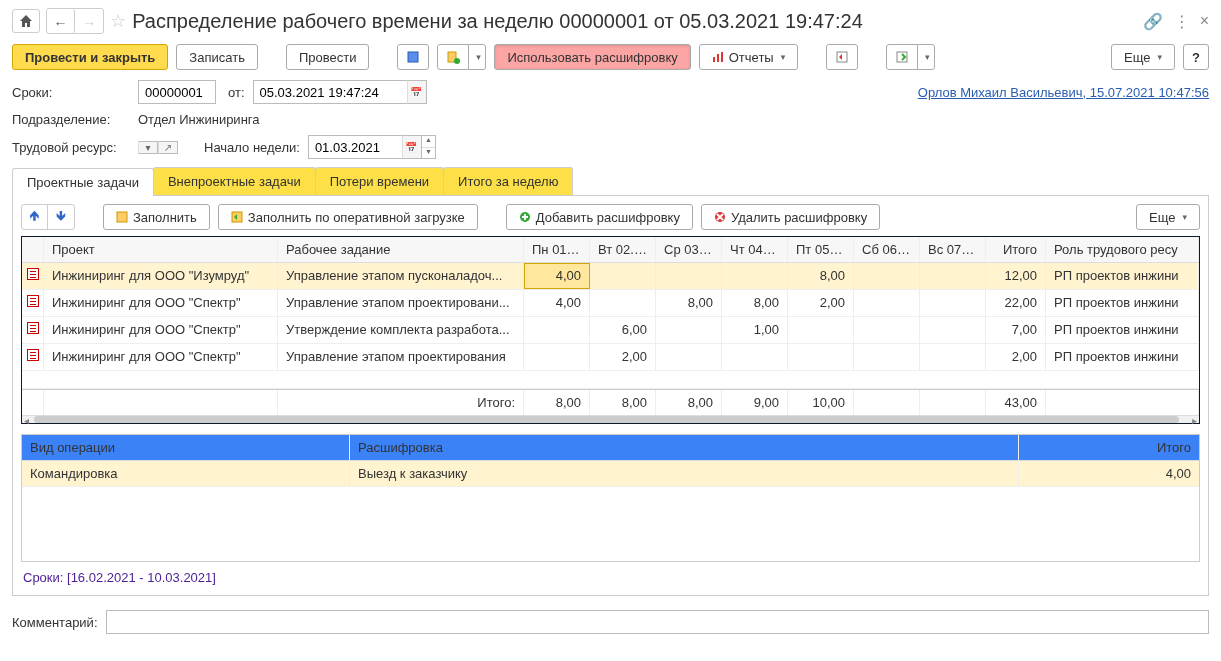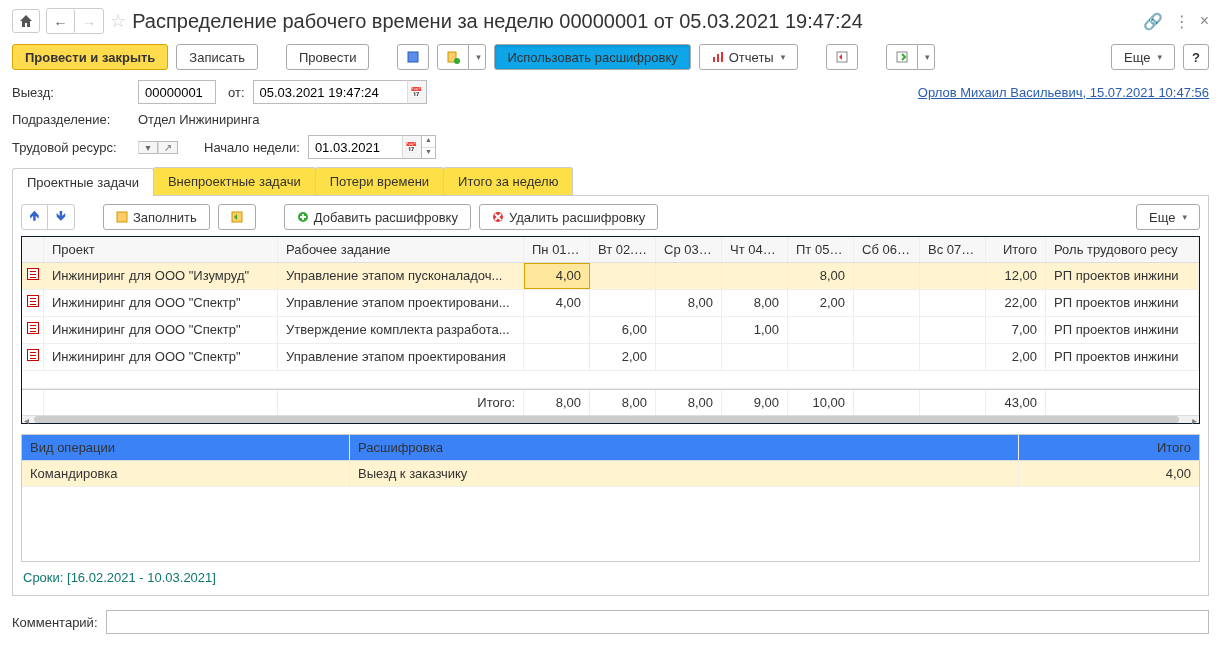--- a/index.html
+++ b/index.html
@@ -64,21 +64,21 @@
     background: #ffdb4d;
     border-color: #d4a700;
     font-weight: bold;
   }
   .btn-icon {
     width: 32px;
     padding: 0;
     justify-content: center;
   }
   .btn-pressed {
-    background: #0ea5e9;
+    background: #fca5a5;
     box-shadow: inset 0 1px 3px rgba(0,0,0,0.15);
   }
   .btn .caret { font-size: 9px; color: #666; margin-left: 2px; }
   .spacer12 { width: 12px; }
   .flex-spacer { flex: 1; }
   .btn-group { display:flex; }
   .btn-group .btn { border-radius: 0; margin-left: -1px; }
   .btn-group .btn:first-child { border-top-left-radius:3px; border-bottom-left-radius:3px; margin-left:0;}
   .btn-group .btn:last-child { border-top-right-radius:3px; border-bottom-right-radius:3px;}
   .btn-help { width: 26px; padding:0; justify-content:center; font-weight:bold; }
@@ -210,21 +210,21 @@
   .detail-head, .detail-row {
     display:flex;
   }
   .detail-head { background:#3b82f6; border-bottom:1px solid #ddd; }
   .dcol1 { width: 328px; padding:5px 8px; border-right:1px solid #eee; }
   .dcol2 { flex:1; padding:5px 8px; border-right:1px solid #eee; }
   .dcol3 { width: 180px; padding:5px 8px; text-align:right; }
   .detail-row { background:#fff3d0; border-bottom:1px solid #eee; }
   .detail-body { height: 100px; }
 
-  .terms { color:#0f766e; margin-top:6px; padding:2px; }
+  .terms { color:#4c1d95; margin-top:6px; padding:2px; }
 
   .comment-row { display:flex; align-items:center; gap:8px; margin-top:14px; }
   .comment-input { flex:1; height:24px; border:1px solid #bbb; }
 
   svg { display:block; }
 </style>
 </head>
 <body>
 
 <div class="window">
@@ -300,21 +300,21 @@
     </div>
     <div class="flex-spacer"></div>
     <div class="btn">
         <span>Еще</span>
         <span class="caret">▾</span>
       </div>
     <div class="btn btn-help">?</div>
   </div>
 
   <div class="form-row">
-    <span class="form-label">Выезд:</span>
+    <span class="form-label">Сроки:</span>
     <input class="input" style="width: 78px;" value="00000001">
     <span style="margin-left:4px;">от:</span>
     <div class="input-combo">
       <input class="input" style="width: 154px;" value="05.03.2021 19:47:24">
       <div class="input-btn">📅</div>
     </div>
     <a class="link-right">Орлов Михаил Васильевич, 15.07.2021 10:47:56</a>
   </div>
   <div class="form-row">
     <span class="form-label">Подразделение:</span>
@@ -354,20 +354,21 @@
         <svg width="12" height="12">
             <rect x="1" y="1" width="10" height="10" fill="#fc6" stroke="#c90"></rect>
           </svg>
         <span>Заполнить</span>
       </div>
       <div class="btn">
         <svg width="12" height="12">
             <rect x="1" y="1" width="10" height="10" fill="#fc6" stroke="#c90"></rect>
             <path d="M3 6 L6 3 L6 9 Z" fill="#3a3"></path>
           </svg>
+        <span>Заполнить по оперативной загрузке</span>
       </div>
       <div class="spacer12"></div>
       <div class="btn">
         <svg width="12" height="12">
             <circle cx="6" cy="6" r="5" fill="#3a3"></circle>
             <path d="M6 3 L6 9 M3 6 L9 6" stroke="#fff" stroke-width="2"></path>
           </svg>
         <span>Добавить расшифровку</span>
       </div>
       <div class="btn">

